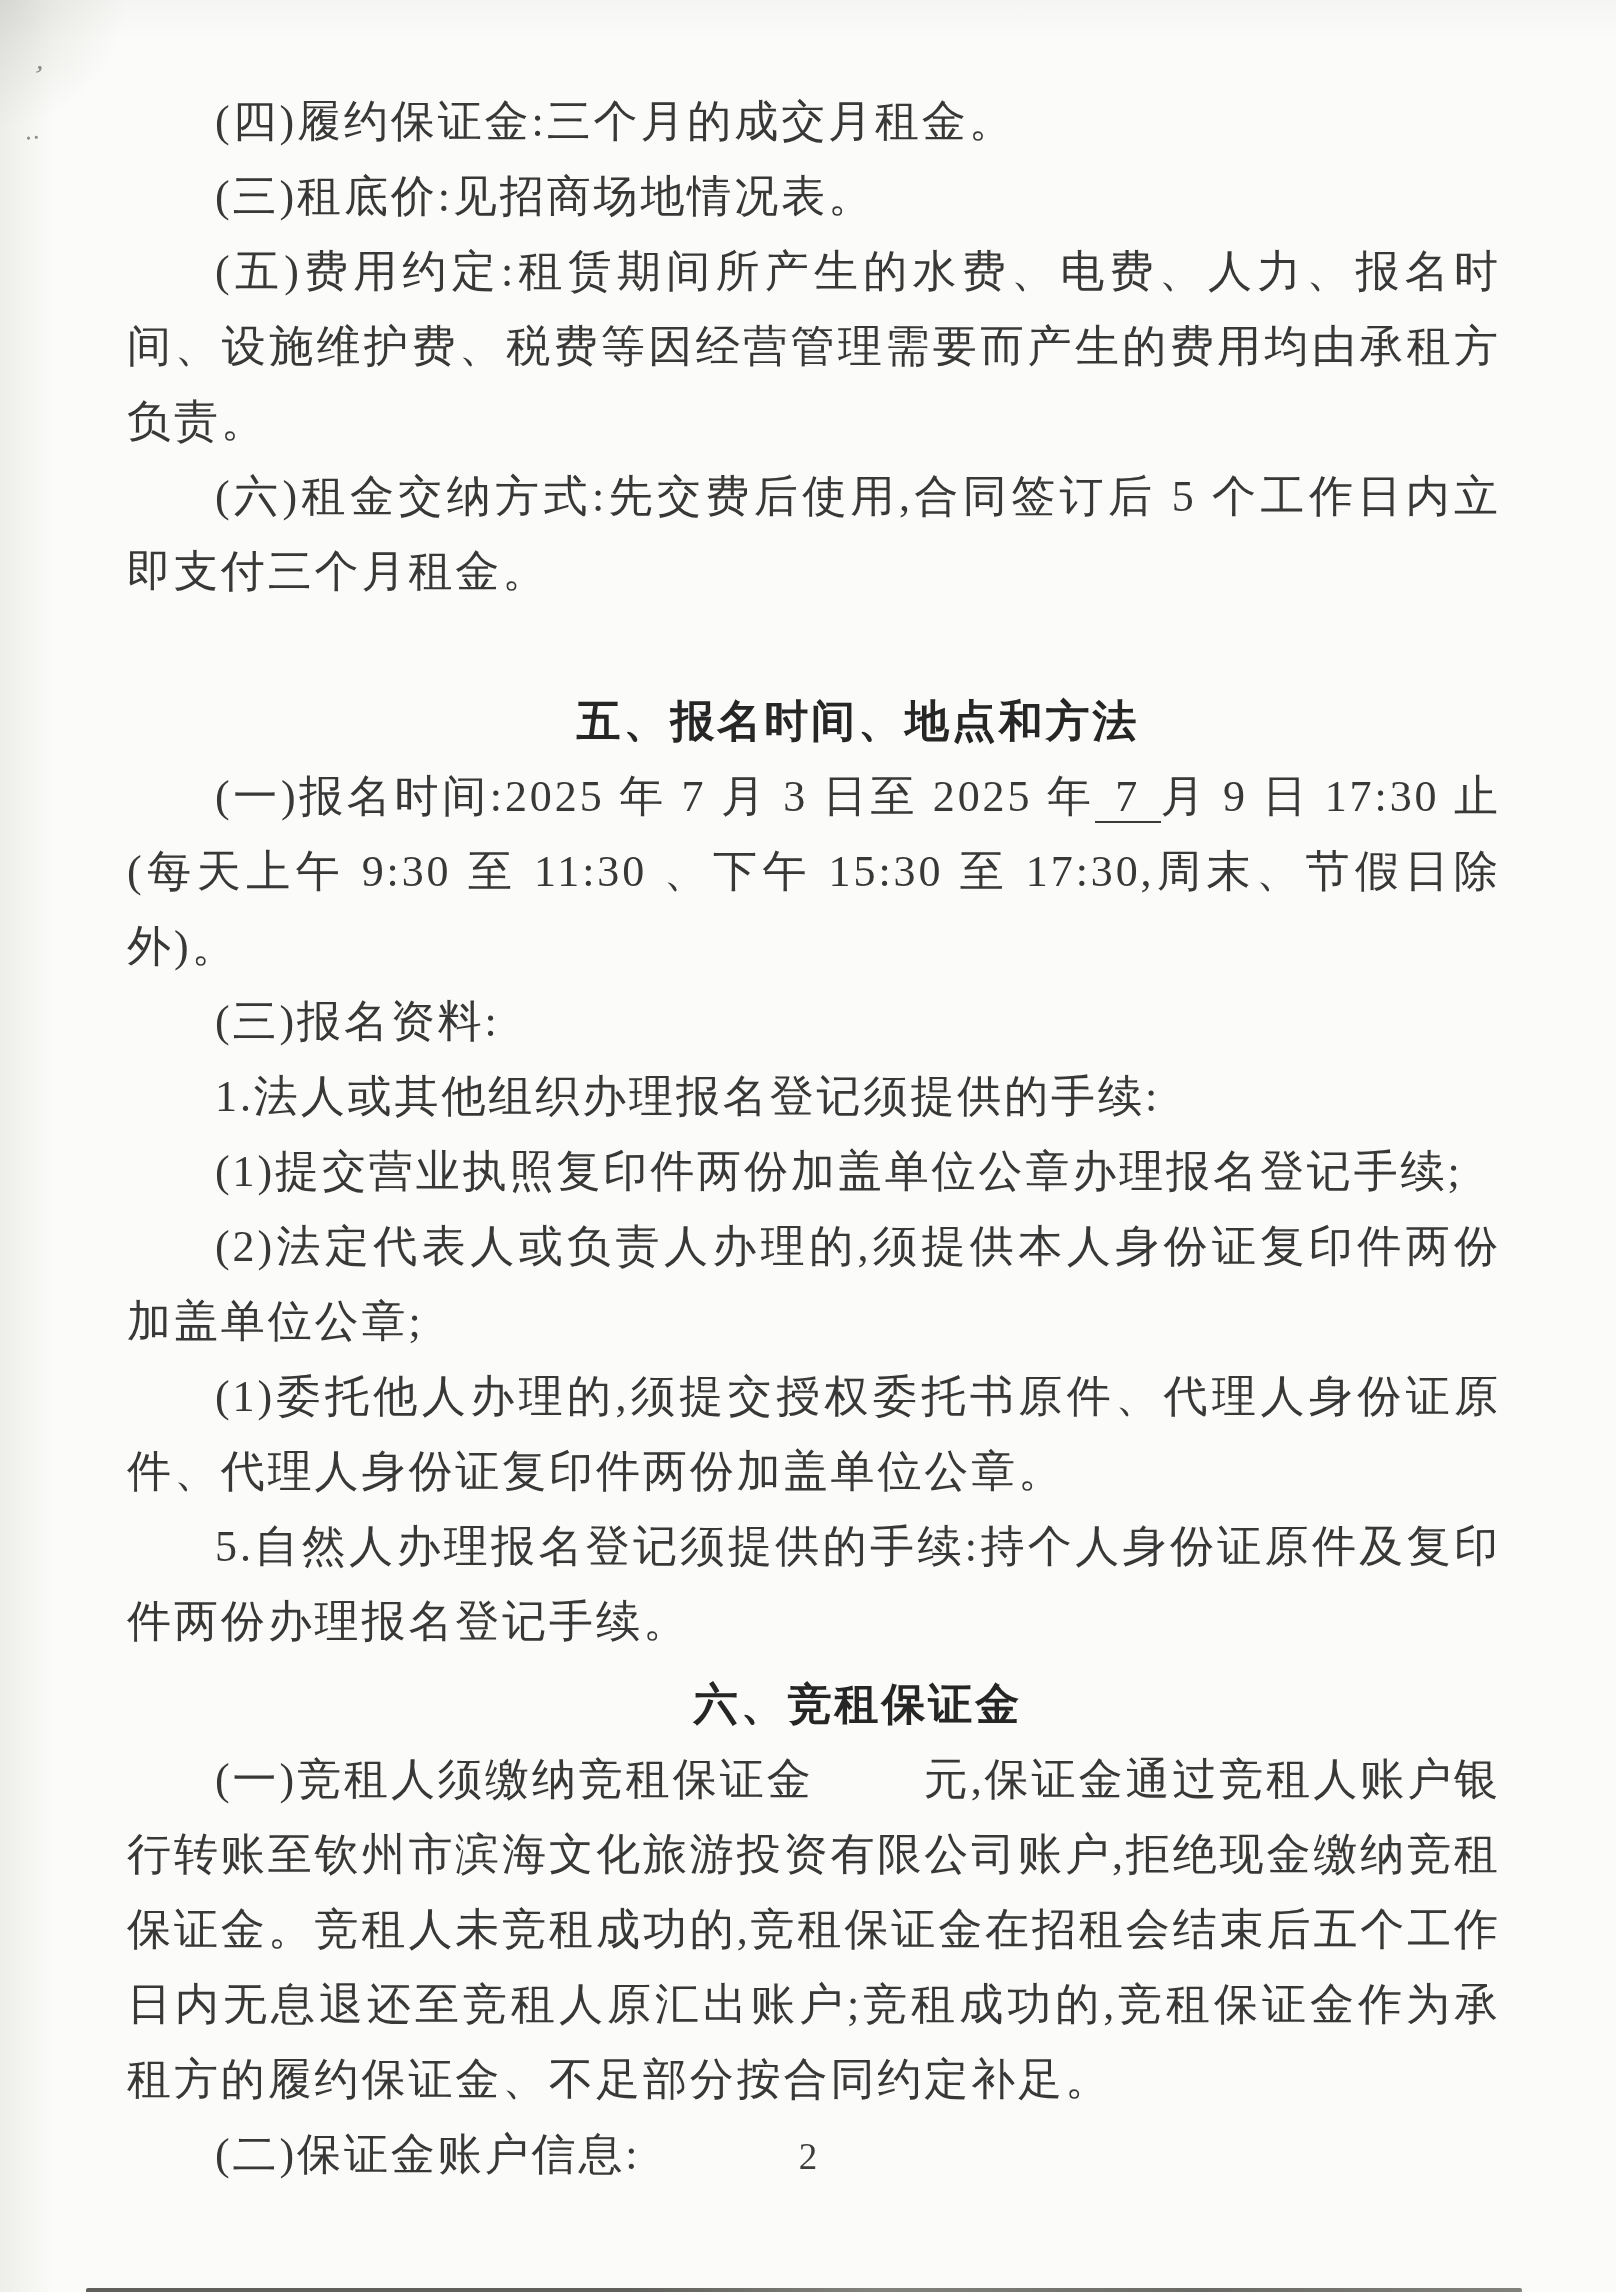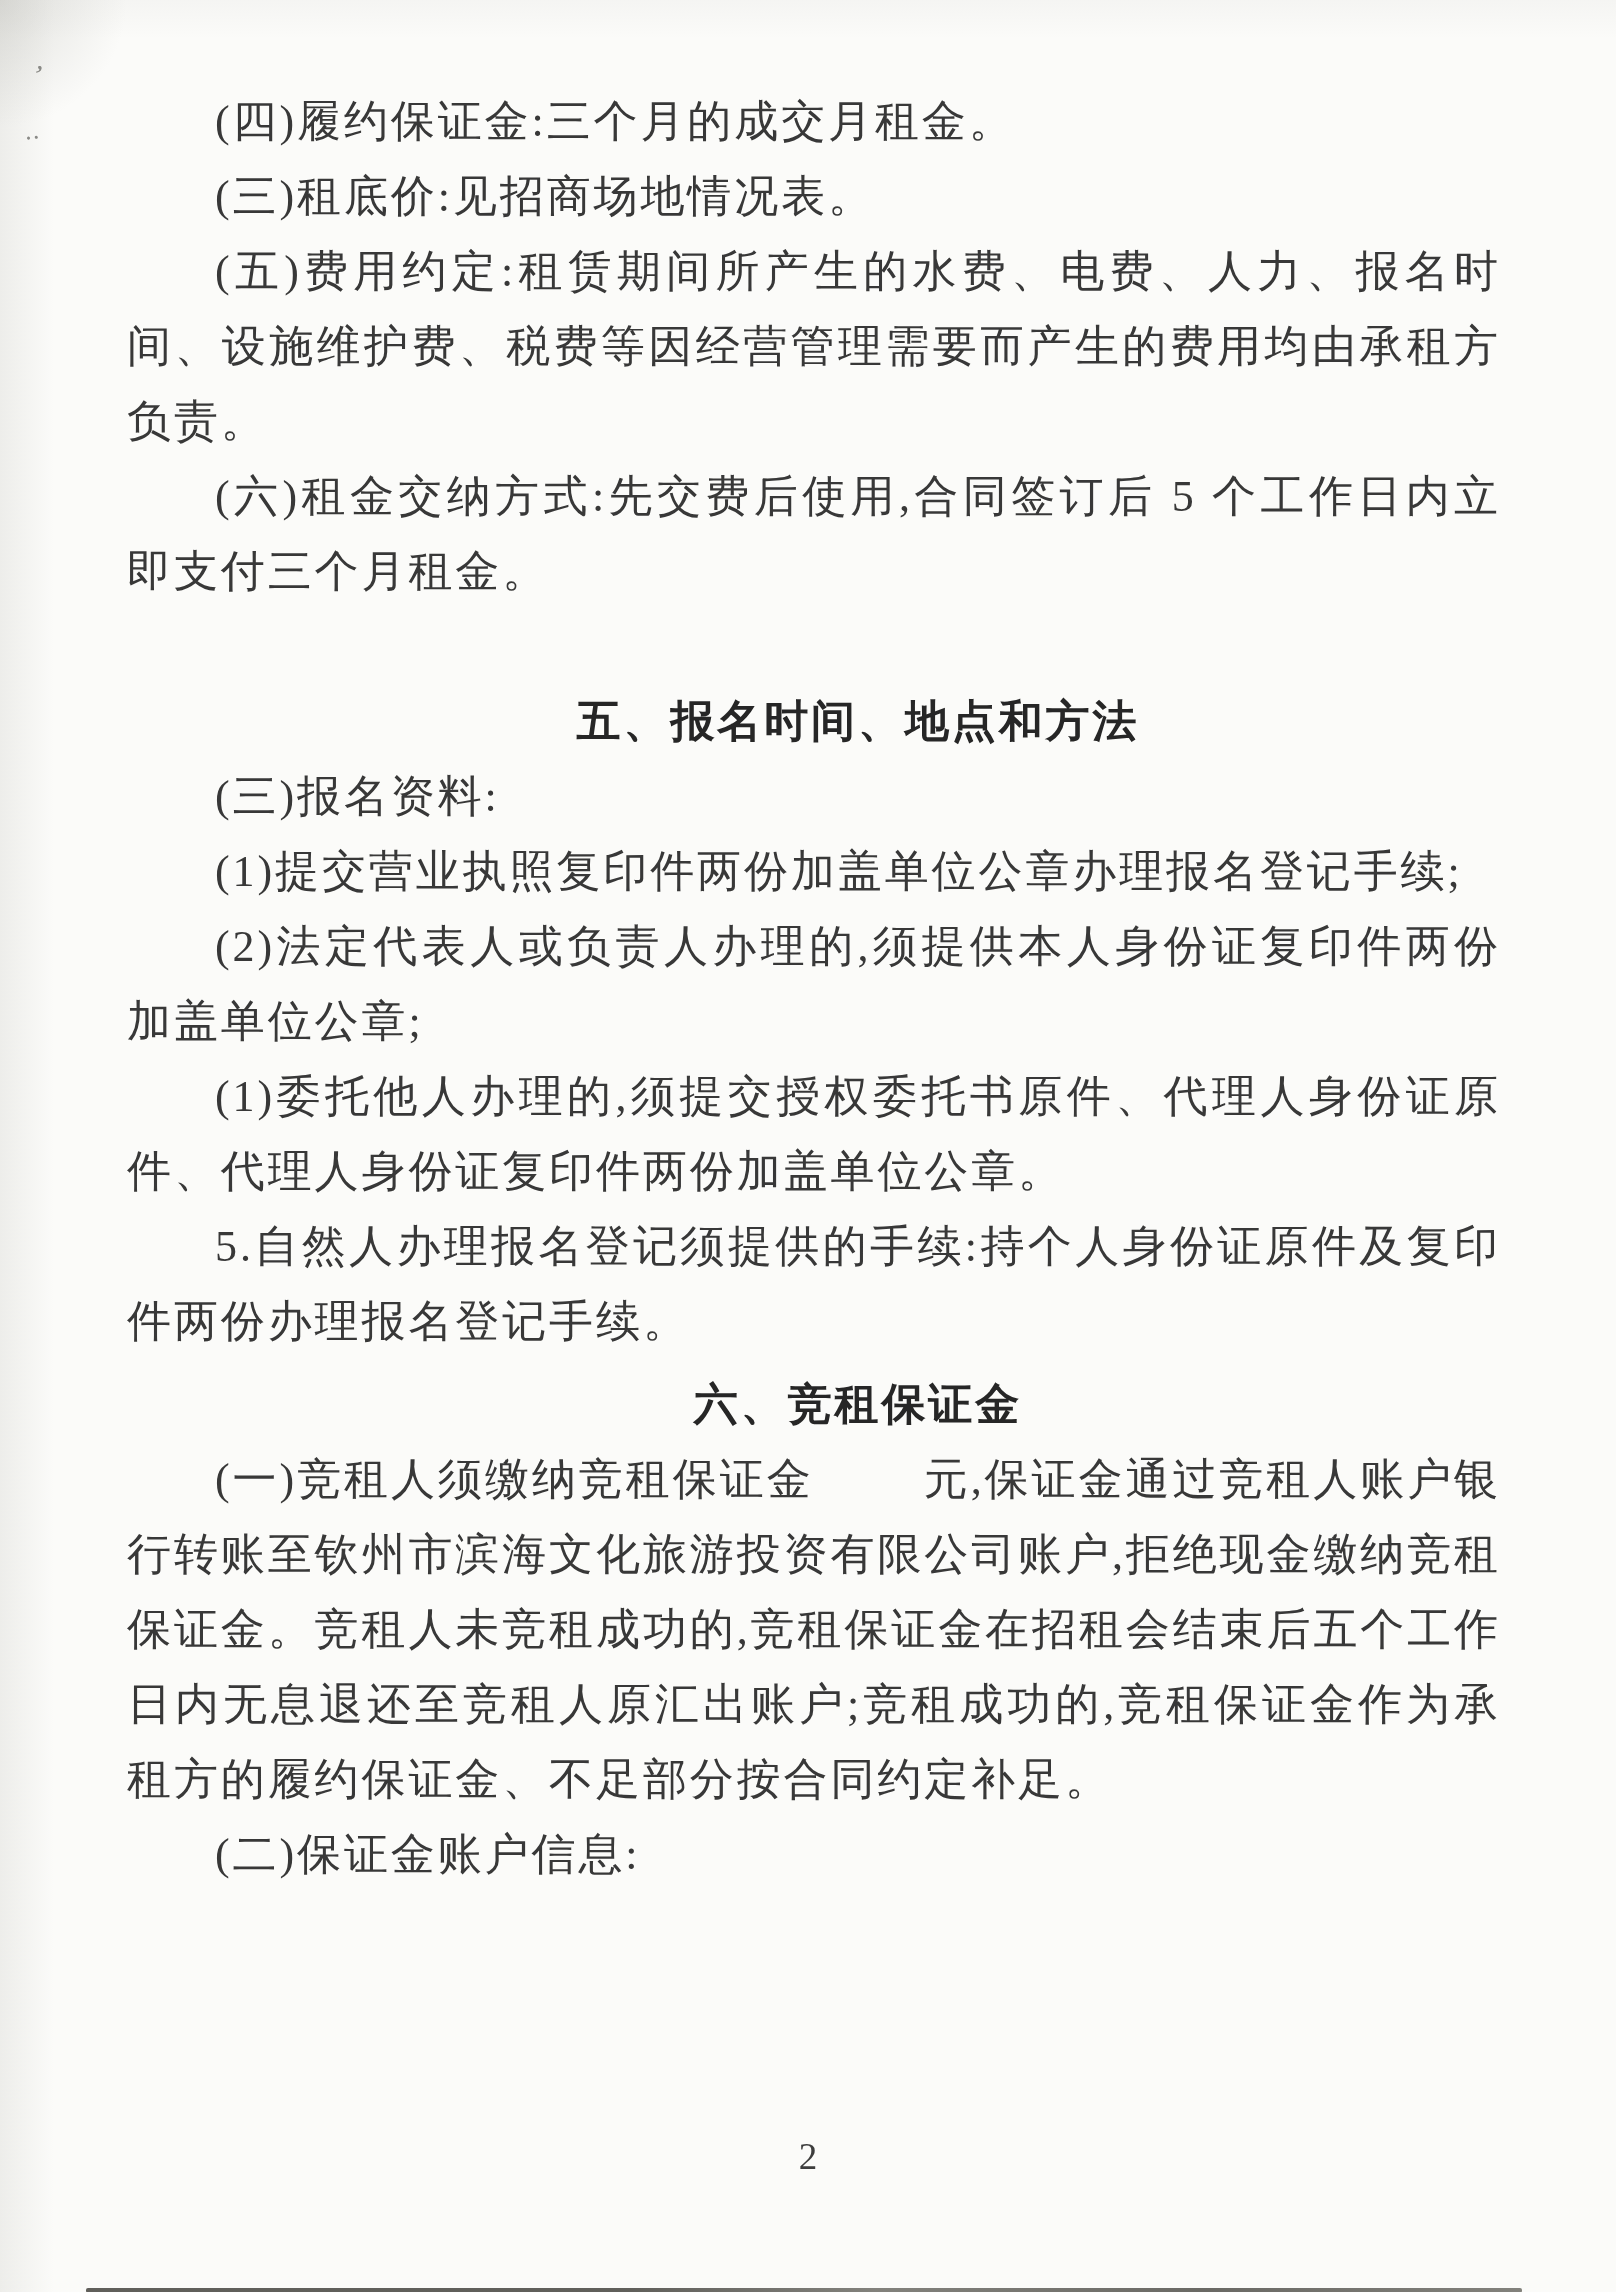--- a/index.html
+++ b/index.html
@@ -85,21 +85,23 @@
 </head>
 <body>
 
 <div class="page">
   <div class="content" id="doc-body">
       <p class="para">(四)履约保证金:三个月的成交月租金。</p>
       <p class="para">(三)租底价:见招商场地情况表。</p>
       <p class="para">(五)费用约定:租赁期间所产生的水费、电费、人力、报名时间、设施维护费、税费等因经营管理需要而产生的费用均由承租方负责。</p>
       <p class="para">(六)租金交纳方式:先交费后使用,合同签订后 5 个工作日内立即支付三个月租金。</p>
       <p class="para heading space-before-large">五、报名时间、地点和方法</p>
+      <p class="para"><span>(一)报名时间:2025 年 7 月 3 日至 2025 年</span><span class="u"> 7 </span><span>月 9 日 17:30 止(每天上午 9:30 至 11:30 、下午 15:30 至 17:30,周末、节假日除外)。</span></p>
       <p class="para">(三)报名资料:</p>
+      <p class="para">1.法人或其他组织办理报名登记须提供的手续:</p>
       <p class="para">(1)提交营业执照复印件两份加盖单位公章办理报名登记手续;</p>
       <p class="para">(2)法定代表人或负责人办理的,须提供本人身份证复印件两份加盖单位公章;</p>
       <p class="para">(1)委托他人办理的,须提交授权委托书原件、代理人身份证原件、代理人身份证复印件两份加盖单位公章。</p>
       <p class="para">5.自然人办理报名登记须提供的手续:持个人身份证原件及复印件两份办理报名登记手续。</p>
       <p class="para heading space-before-small">六、竞租保证金</p>
       <p class="para"><span>(一)竞租人须缴纳竞租保证金</span><span class="blank"></span><span>元,保证金通过竞租人账户银行转账至钦州市滨海文化旅游投资有限公司账户,拒绝现金缴纳竞租保证金。竞租人未竞租成功的,竞租保证金在招租会结束后五个工作日内无息退还至竞租人原汇出账户;竞租成功的,竞租保证金作为承租方的履约保证金、不足部分按合同约定补足。</span></p>
       <p class="para">(二)保证金账户信息:</p>
     </div>
   <div class="page-number">2</div>
   <div class="scan-bar"></div>

